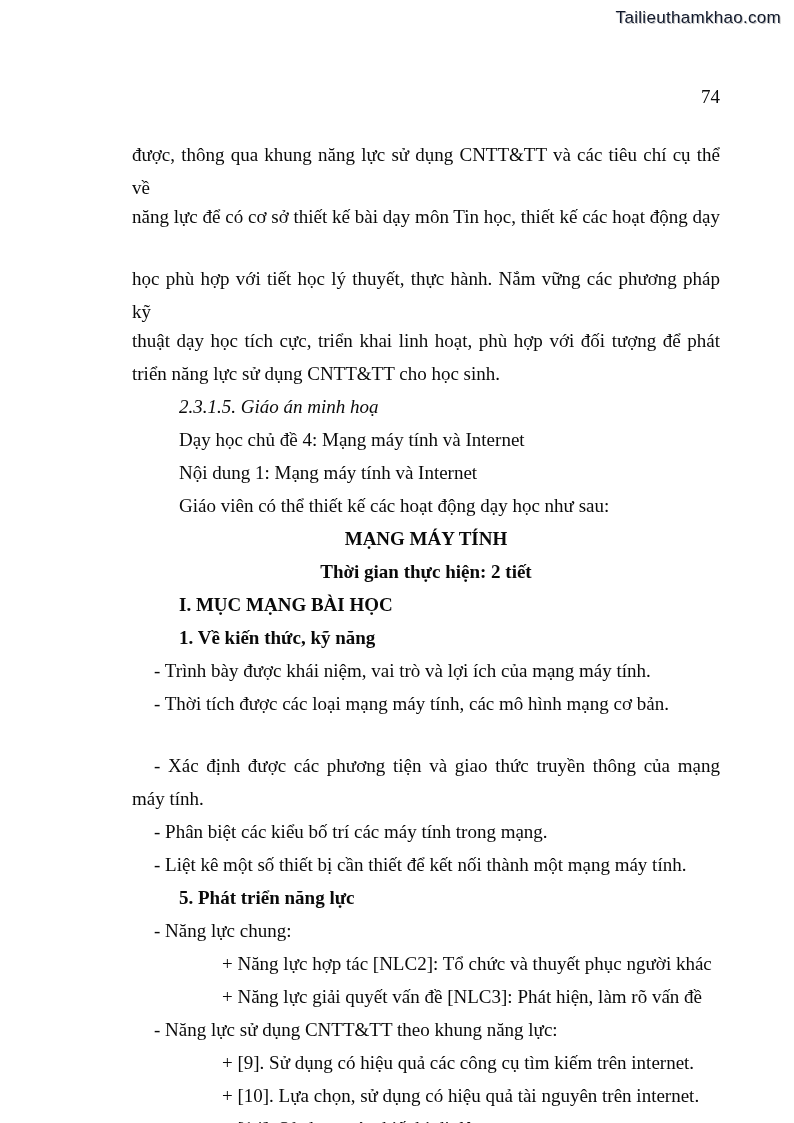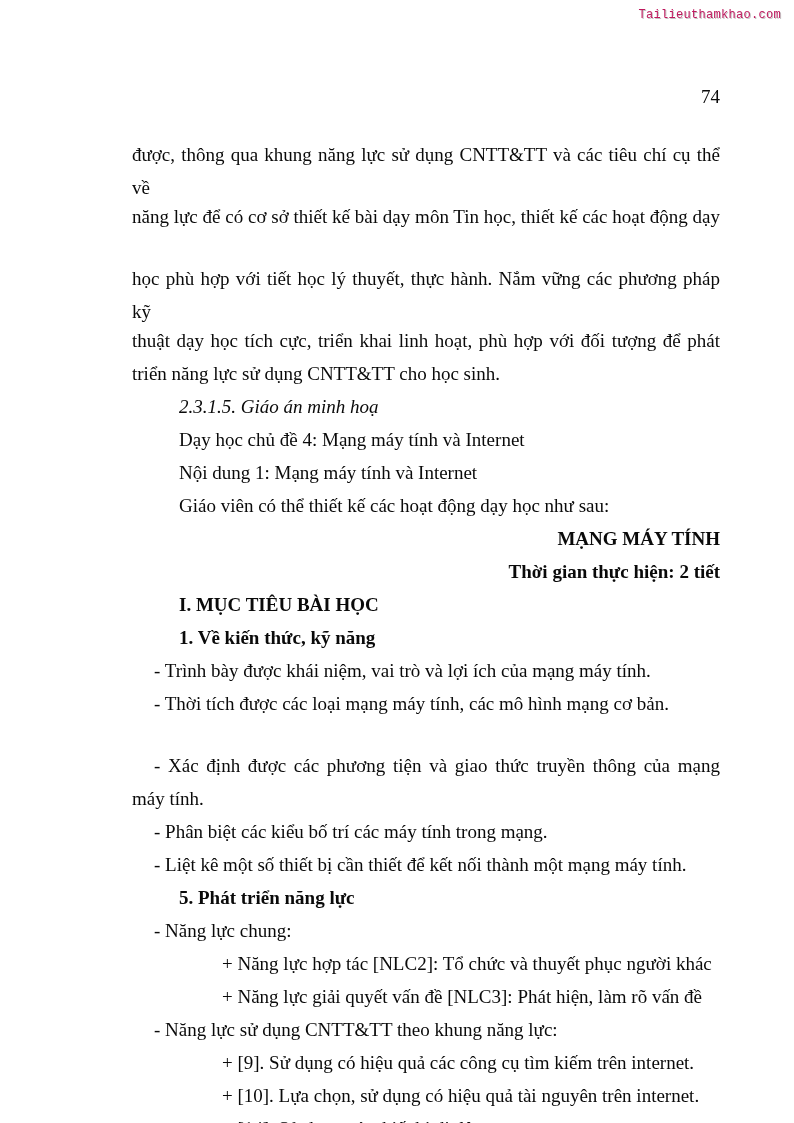--- a/index.html
+++ b/index.html
@@ -9,24 +9,24 @@
     background: #ffffff;
     position: relative;
     overflow: hidden;
     font-family: "Liberation Serif", "DejaVu Serif", serif;
     color: #0a0a0a;
   }
   .watermark {
     position: absolute;
     top: 8px;
     right: 13px;
-    font-family: Liberation Mono, monospace;
-    font-size: 12px;
+    font-family: Liberation Sans, sans-serif;
+    font-size: 17px;
     letter-spacing: 0.3px;
-    color: #be185d;
+    color: #0f172a;
     text-shadow: -1px -1px 0 #ffffff, 1px 1px 0 #c2c2c2;
     user-select: none;
   }
   .page-number {
     position: absolute;
     top: 86px;
     left: 132px;
     width: 588px;
     text-align: right;
     font-size: 19px;
@@ -39,21 +39,21 @@
     width: 588px;
     font-size: 19px;
   }
   .line { height: 33px; line-height: 33px; white-space: normal; }
   .justify { text-align: justify; text-align-last: justify; margin-top: 29px; }
   .dash { padding-left: 22px; }
   .heading { padding-left: 47px; }
   .plus { padding-left: 90px; }
   .bold { font-weight: bold; }
   .italic { font-style: italic; }
-  .center { text-align: right; padding-left: 0; }
+  .center { text-align: center; padding-left: 0; }
 </style>
 </head>
 <body>
 
 <div class="watermark">Tailieuthamkhao.com</div>
 
 <div class="page-number">74</div>
 
 <main class="content">
   <div id="lines-container">
@@ -61,21 +61,21 @@
       <div class="line justify">năng lực để có cơ sở thiết kế bài dạy môn Tin học, thiết kế các hoạt động dạy</div>
       <div class="line justify">học phù hợp với tiết học lý thuyết, thực hành. Nắm vững các phương pháp kỹ</div>
       <div class="line justify">thuật dạy học tích cực, triển khai linh hoạt, phù hợp với đối tượng để phát</div>
       <div class="line">triển năng lực sử dụng CNTT&amp;TT cho học sinh.</div>
       <div class="line heading italic">2.3.1.5. Giáo án minh hoạ</div>
       <div class="line heading">Dạy học chủ đề 4: Mạng máy tính và Internet</div>
       <div class="line heading">Nội dung 1: Mạng máy tính và Internet</div>
       <div class="line heading">Giáo viên có thể thiết kế các hoạt động dạy học như sau:</div>
       <div class="line center bold">MẠNG MÁY TÍNH</div>
       <div class="line center bold">Thời gian thực hiện: 2 tiết</div>
-      <div class="line heading bold">I. MỤC TIÊU BÀI HỌC</div>
+      <div class="line heading bold">I. MỤC MẠNG BÀI HỌC</div>
       <div class="line heading bold">1. Về kiến thức, kỹ năng</div>
       <div class="line dash">- Trình bày được khái niệm, vai trò và lợi ích của mạng máy tính.</div>
       <div class="line dash">- Thời tích được các loại mạng máy tính, các mô hình mạng cơ bản.</div>
       <div class="line dash justify">- Xác định được các phương tiện và giao thức truyền thông của mạng</div>
       <div class="line">máy tính.</div>
       <div class="line dash">- Phân biệt các kiểu bố trí các máy tính trong mạng.</div>
       <div class="line dash">- Liệt kê một số thiết bị cần thiết để kết nối thành một mạng máy tính.</div>
       <div class="line heading bold">5. Phát triển năng lực</div>
       <div class="line dash">- Năng lực chung:</div>
       <div class="line plus">+ Năng lực hợp tác [NLC2]: Tổ chức và thuyết phục người khác</div>

